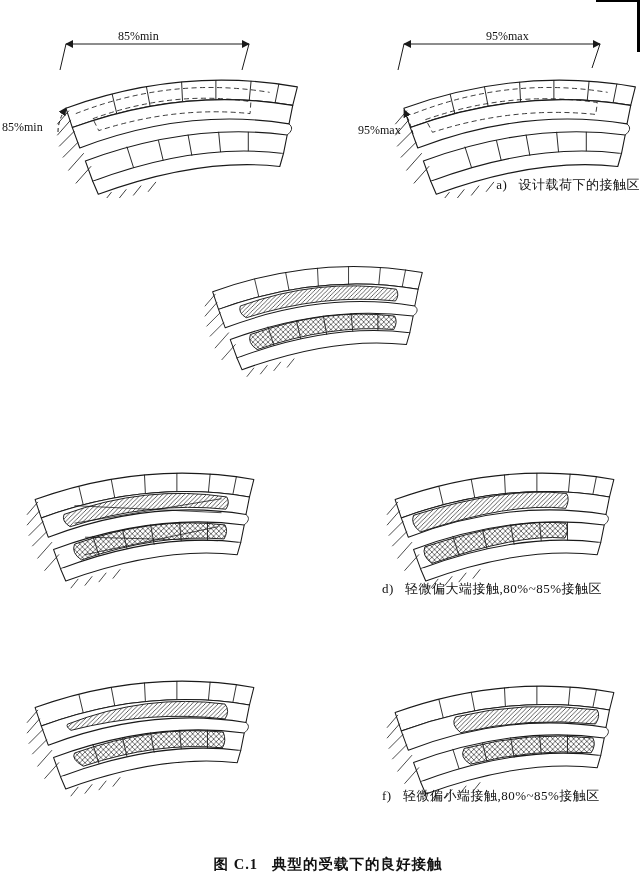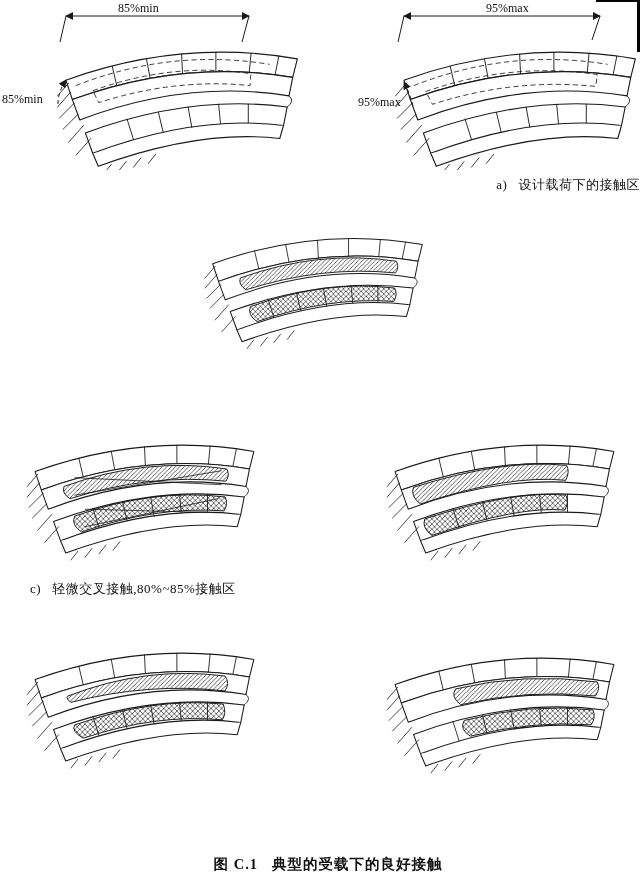--- a/index.html
+++ b/index.html
@@ -29,21 +29,21 @@
   .title{
     position:absolute;
     left:0;width:100%;
     text-align:center;
     font-weight:bold;
     font-size:14.5px;
     letter-spacing:1px;
     white-space:pre;
     padding-left:8px;
   }
-  .sketch{position:absolute;}
+  .sketch{position:absolute;margin-top:28px;}
   svg{display:block;}
   .scanmark{position:absolute;background:#000;}
 </style>
 </head>
 <body>
 
 <div class="page">
 
   <svg width="0" height="0" style="position:absolute" aria-hidden="true">
     <defs>
@@ -154,21 +154,21 @@
   <div class="sketch" style="left:382px;top:432px;">
     <svg width="245" height="136" viewBox="0 0 280 155">
       <g>
         <use href="#gearbase"></use>
         <path d="M36,63 Q140,30 211,38 Q215,45 210,55 Q146,48 44,82 Q32,73 36,63 Z" fill="url(#hatch)" stroke="#1a1a1a" stroke-width="1.1"></path>
         <path d="M49,99 Q150,66 210,72 Q214,80 209,89 Q156,84 57,118 Q45,109 49,99 Z" fill="url(#xhatch)" stroke="#1a1a1a" stroke-width="1.1"></path>
       </g>
     </svg>
   </div>
 
-  <div class="cap" style="left:30px;top:580px;">c)   轻微交叉接触,80%~85%接触区</div>
+  <div class="cap" style="left:382px;top:580px;">d)   轻微偏大端接触,80%~85%接触区</div>
 
   <div class="sketch" style="left:22px;top:640px;">
     <svg width="245" height="136" viewBox="0 0 280 155">
       <g>
         <use href="#gearbase"></use>
         <path d="M52,64 Q142,29 232,41 Q238,49 232,58 Q146,48 56,71 Q50,67 52,64 Z" fill="url(#hatch)" stroke="#1a1a1a" stroke-width="1.1"></path>
         <path d="M60,97 Q150,65 230,73 Q234,83 229,91 Q154,84 70,112 Q56,104 60,97 Z" fill="url(#xhatch)" stroke="#1a1a1a" stroke-width="1.1"></path>
       </g>
     </svg>
   </div>
@@ -176,16 +176,17 @@
   <div class="sketch" style="left:382px;top:645px;">
     <svg width="245" height="136" viewBox="0 0 280 155">
       <g>
         <use href="#gearbase"></use>
         <path d="M84,50 Q162,31 246,42 Q250,49 244,58 Q166,50 90,68 Q78,59 84,50 Z" fill="url(#hatch)" stroke="#1a1a1a" stroke-width="1.1"></path>
         <path d="M94,86 Q170,66 241,74 Q245,82 239,91 Q172,86 101,104 Q88,96 94,86 Z" fill="url(#xhatch)" stroke="#1a1a1a" stroke-width="1.1"></path>
       </g>
     </svg>
   </div>
 
+  <div class="cap" style="left:382px;top:787px;">f)   轻微偏小端接触,80%~85%接触区</div>
 
   <div class="title" style="top:855px;">图 C.1   典型的受载下的良好接触</div>
 
 </div>
 
 </body></html>

